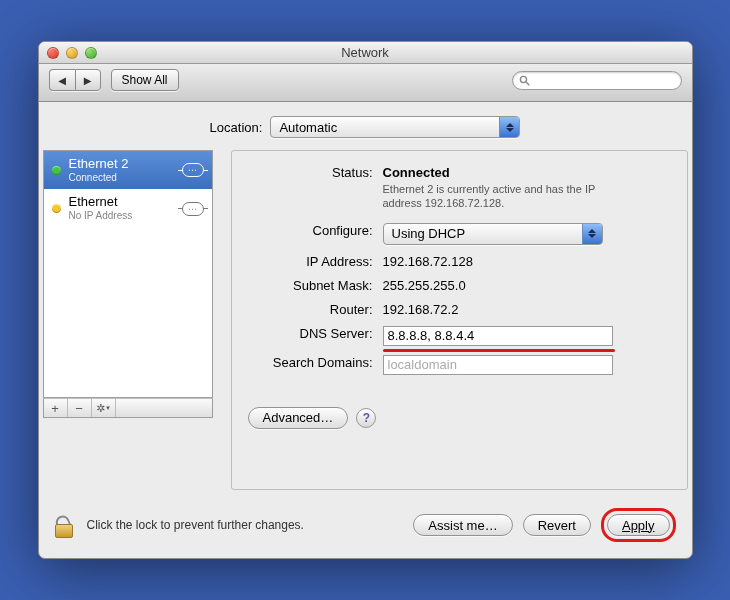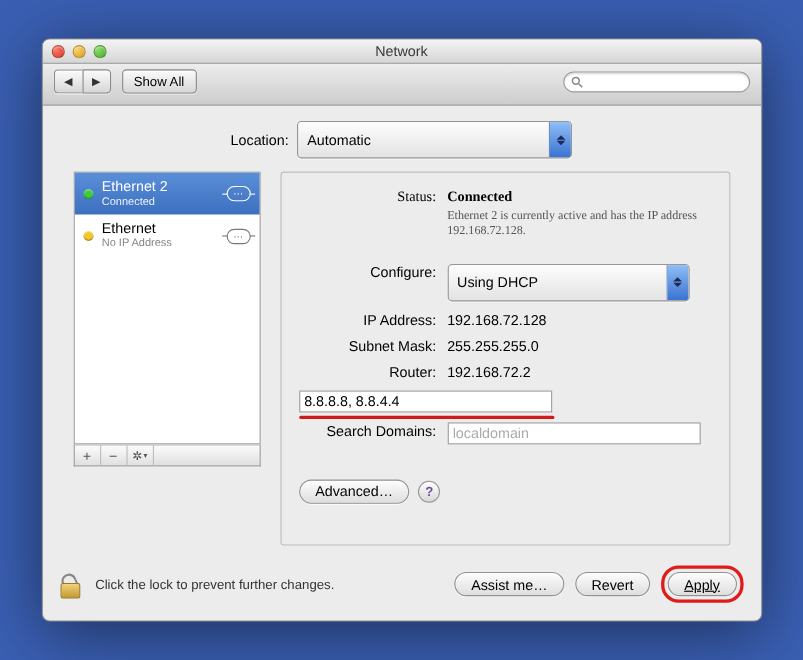--- a/index.html
+++ b/index.html
@@ -78,33 +78,33 @@
       background: #fff;
       border: 1px solid #9a9a9a;
       border-radius: 10px;
       display: flex; align-items: center;
       padding: 0 6px;
       box-shadow: inset 0 1px 2px rgba(0,0,0,0.2);
       color: #888;
     }
     .search svg { margin-right: 4px; }
     .content {
-      padding: 14px 28px 6px;
+      padding: 14px 4px 6px;
     }
     .location-row {
       display: flex;
       justify-content: center;
       align-items: center;
       gap: 8px;
       margin-bottom: 12px;
     }
     .location-row label { font-size: 13px; }
     .aqua-select {
       display: flex; align-items: center;
-      height: 34px;
+      height: 22px;
       background: linear-gradient(to bottom, #fdfdfd, #e3e3e3);
       border: 1px solid #969696;
       border-radius: 4px;
       box-shadow: 0 1px 0 rgba(255,255,255,0.8);
       overflow: hidden;
       font-size: 13px;
     }
     .aqua-select.large { width: 250px; }
     .aqua-select.med { width: 220px; }
     .aqua-select .sel-text { flex: 1; padding: 0 8px; }
@@ -193,21 +193,21 @@
       background: #ececec;
       padding: 14px 16px 10px;
       min-height: 340px;
       position: relative;
     }
     .form-row {
       display: flex;
       align-items: flex-start;
       margin-bottom: 9px;
     }
-    .form-row.top { align-items: flex-start; margin-bottom: 22px; font-family: Liberation Serif, serif; }
+    .form-row.top { align-items: flex-start; margin-bottom: 12px; }
     .form-label {
       width: 135px;
       text-align: right;
       padding-right: 10px;
       font-size: 13px;
     }
     .form-value { font-size: 13px; flex: 1; }
     .form-value.bold { font-weight: bold; }
     .status-block { flex: 1; }
     .status-desc {
@@ -392,20 +392,21 @@
         </div>
         <div class="form-row">
           <div class="form-label">Subnet Mask:</div>
           <div class="form-value">255.255.255.0</div>
         </div>
         <div class="form-row">
           <div class="form-label">Router:</div>
           <div class="form-value">192.168.72.2</div>
         </div>
         <div class="form-row">
+          <div class="form-label">DNS Server:</div>
           <div class="dns-underline">
             <input class="text-input" value="8.8.8.8, 8.8.4.4" style="">
           </div>
         </div>
         <div class="form-row">
           <div class="form-label">Search Domains:</div>
           <input class="text-input placeholder" value="localdomain" style="">
         </div>
 
         <div class="advanced-row">

